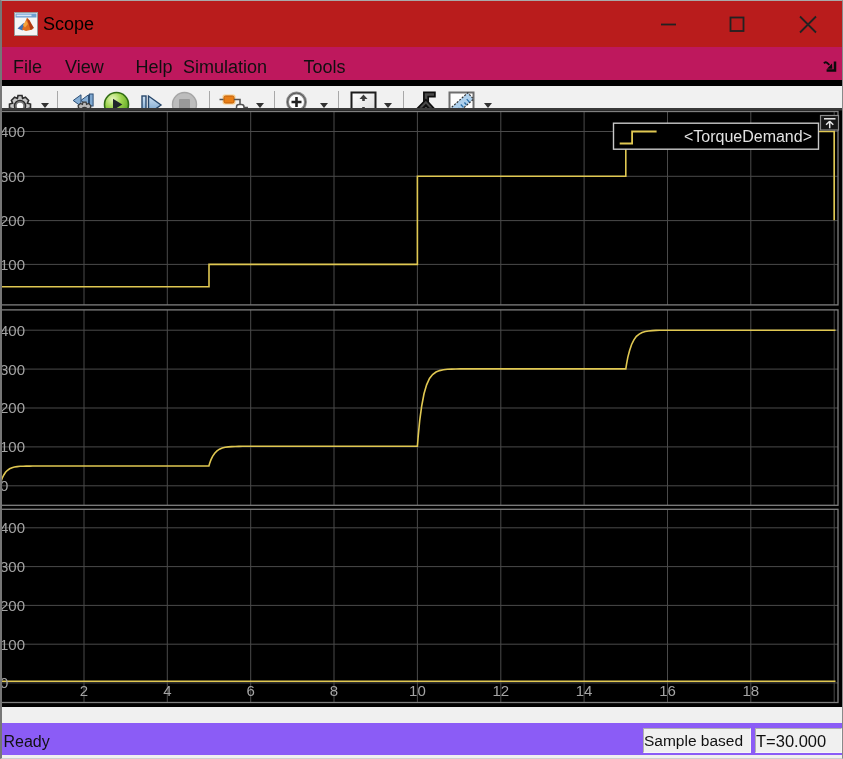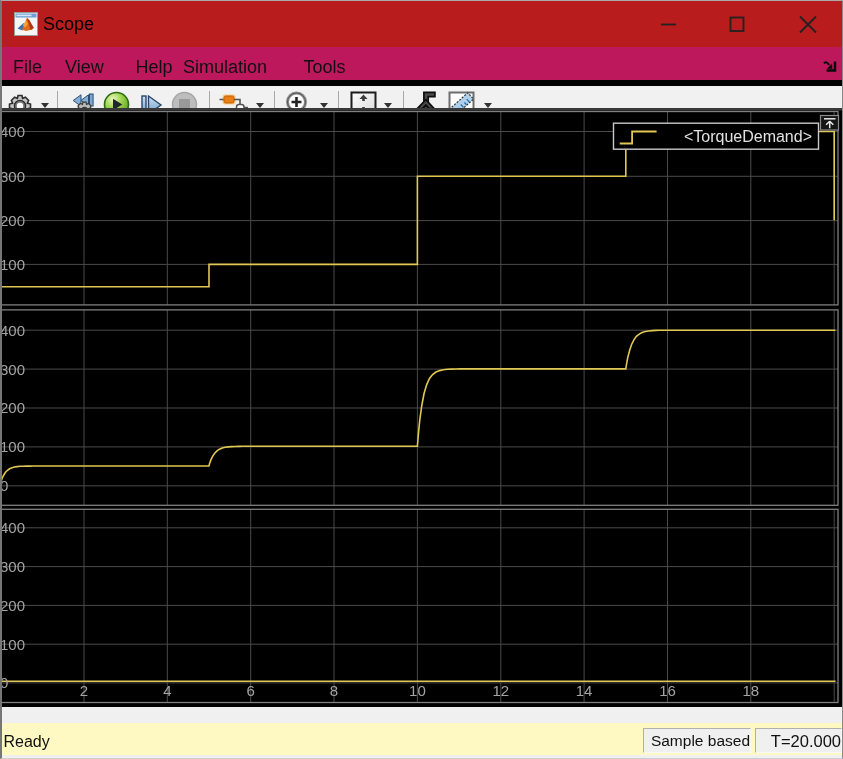--- a/index.html
+++ b/index.html
@@ -4,22 +4,22 @@
 body{width:843px;height:759px;font-family:"Liberation Sans",sans-serif;background:#f0f0f0;position:relative;overflow:hidden}
 .win{position:absolute;inset:0;border-top:1px solid #a9a9a9;border-left:2px solid #767676;border-right:1px solid #8a8a8a;border-bottom:1px solid #cfcfcf;z-index:50;pointer-events:none}
 .titlebar{position:absolute;left:0;top:0;width:100%;height:47px;background:#b91c1c}
 .title{position:absolute;left:43px;top:14px;font-size:18px;color:#000}
 .menubar{position:absolute;left:0;top:47px;width:100%;height:39px;background:#be185d;border-bottom:6px solid #000000}
 .mi{position:absolute;top:10px;font-size:18px;color:#101010}
 .toolbar{position:absolute;left:0;top:87px;width:100%;height:37px;background:#f1f1f1}
 .sep{position:absolute;top:4px;width:1px;height:29px;background:#a8a8a8}
 .caret{position:absolute;width:0;height:0;border-left:4.5px solid transparent;border-right:4.5px solid transparent;border-top:5px solid #333}
 .plots{position:absolute;left:0;top:108px}
-.statusbar{position:absolute;left:0;top:723px;width:100%;height:32px;background:#fef9c3;font-size:15.5px;color:#111}
-.sbox{position:absolute;top:5px;height:25px;border:1px solid;border-color:#b0b0b0 #f7f7f7 #f7f7f7 #b0b0b0;background:#f0f0f0;text-align:right;line-height:24px}
+.statusbar{position:absolute;left:0;top:723px;width:100%;height:32px;background:#8b5cf6;font-size:15.5px;color:#111}
+.sbox{position:absolute;top:5px;height:25px;border:1px solid;border-color:#b0b0b0 #f7f7f7 #f7f7f7 #b0b0b0;background:#f0f0f0;text-align:left;line-height:24px}
 </style></head><body>
 <div class="win"></div>
 <div class="titlebar">
  <svg style="position:absolute;left:14px;top:12px" width="24" height="24" viewBox="0 0 24 24">
   <rect x="0.5" y="0.5" width="23" height="23" fill="#f5f5f5" stroke="#9a9a9a"></rect>
   <rect x="1.5" y="1.5" width="21" height="4" fill="#6f9fd2"></rect>
   <rect x="2.5" y="2.6" width="15" height="1.6" fill="#d6e6f6"></rect>
   <polygon points="3.5,16.5 9.5,11 12,13.5 8.5,18.5" fill="#3d6fb4"></polygon>
   <polygon points="8,17.5 13,5.5 16,9 18.5,17.5 12,19" fill="#e06b1f"></polygon>
   <polygon points="13,6.5 15.5,8.5 20,16 16.5,18" fill="#b03a10"></polygon>
@@ -222,13 +222,13 @@
 <path d="M619.7,35.5 h12.4 v-12 h24.5" fill="none" stroke="#e0c852" stroke-width="1.8"></path>
 <text x="812" y="33.8" text-anchor="end" font-family="Liberation Sans, sans-serif" font-size="16" fill="#e2e2e2">&lt;TorqueDemand&gt;</text>
 <rect x="820.5" y="7.5" width="18" height="14.5" fill="#161616" stroke="#8a8a8a" stroke-width="1.2"></rect>
 <line x1="824" y1="10.8" x2="835.5" y2="10.8" stroke="#e8e8e8" stroke-width="1.5"></line>
 <path d="M829.7,20.3 V14.2 M829.7,13.2 l-3.6,3.6 M829.7,13.2 l3.6,3.6" fill="none" stroke="#e8e8e8" stroke-width="1.5"></path>
 </svg>
   </div>
 <div class="statusbar">
  <span style="position:absolute;left:3.5px;top:10px;font-size:16px">Ready</span>
  <span class="sbox" style="left:643px;width:108px">Sample based</span>
- <span class="sbox" style="left:755px;width:87px;font-size:16.5px">T=20.000</span>
+ <span class="sbox" style="left:755px;width:87px;font-size:16.5px">T=30.000</span>
 </div>
 </body></html>

